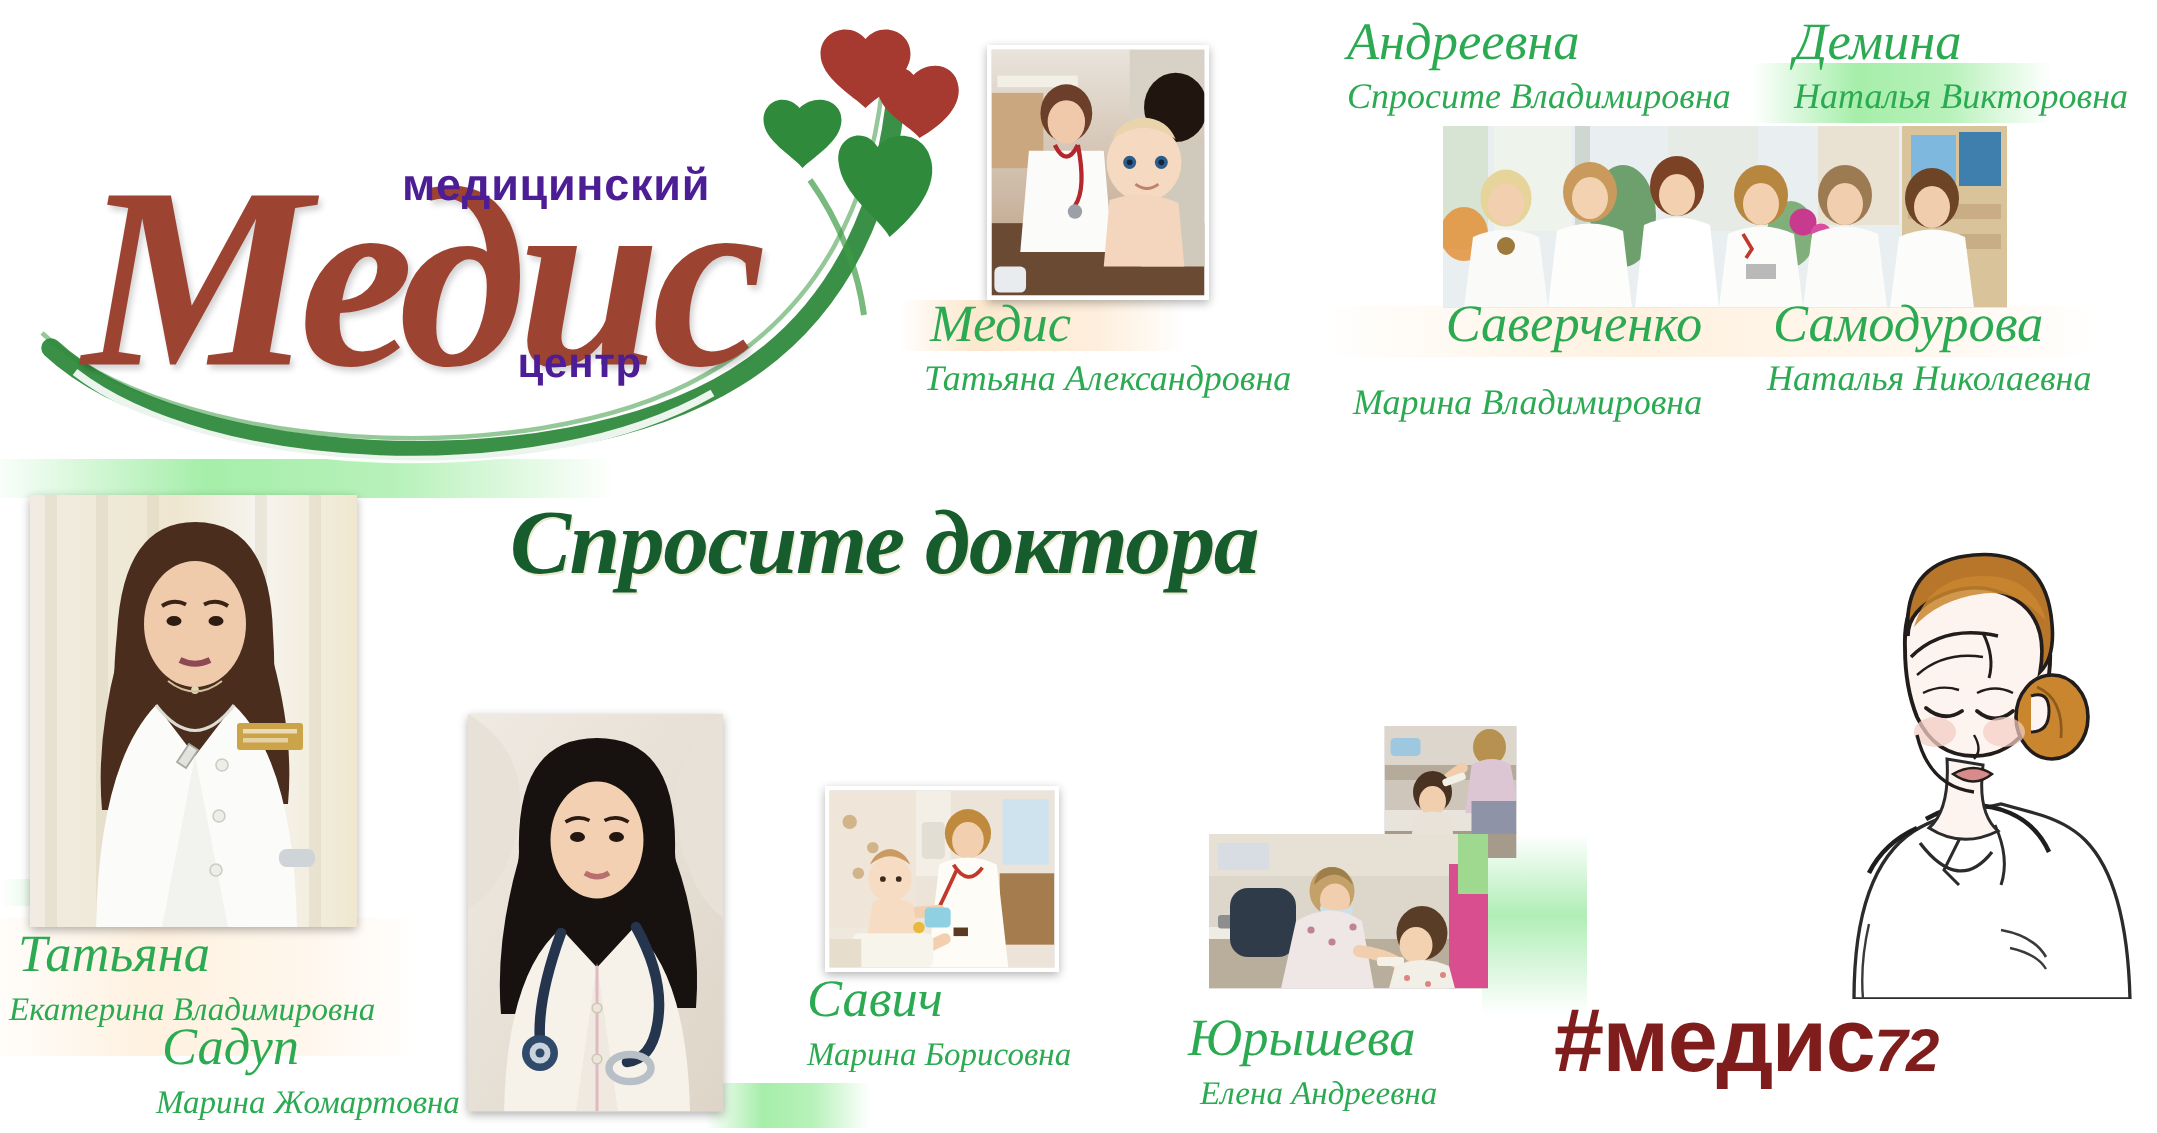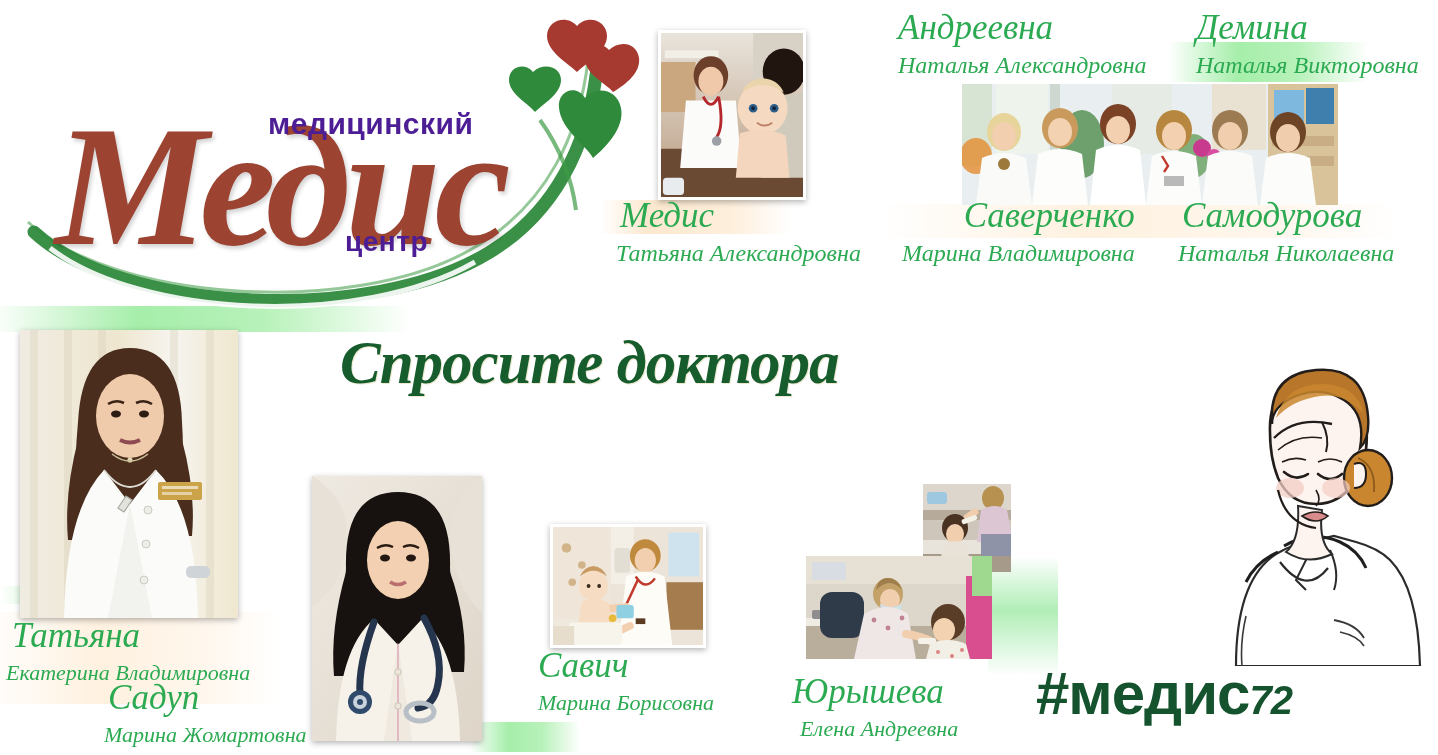--- a/index.html
+++ b/index.html
@@ -88,21 +88,21 @@
     color:#4c1d95;
     letter-spacing:.5px;
   }
 
   
   .hashtag {
     position:absolute;
     font-family:"Liberation Sans", sans-serif;
     font-weight:700;
     font-size:60px;
-    color:#14532d;
+    color:#7f1d1d;
     white-space:nowrap;
     line-height:1;
     letter-spacing:-1px;
   }
   .hashtag .num { font-size:40px; font-style:italic; }
 </style>
 </head>
 <body>
 
 <div class="stage">
@@ -459,36 +459,36 @@
       <path d="M84 150 q14 -8 26 0 q-12 10 -26 0 Z" fill="#d98a8a" stroke="#221d1a" stroke-width="1.6"></path>
 
       <path d="M60 124 q8 34 38 38" fill="none" stroke="#221d1a" stroke-width="2.2"></path>
     </svg>
   </div>
 
   <div class="headline abs" style="left:340px; top:332px;">Спросите доктора</div>
 
   <div class="abs" style="left:898px; top:10px;">
     <div class="surname s-lg">Андреевна</div>
-    <div class="patronymic p-lg" style="margin-top:8px;">Наталья Александровна</div>
+    <div class="patronymic p-lg" style="margin-top:8px;">Спросите Владимировна</div>
   </div>
 
   <div class="abs" style="left:1196px; top:10px;">
     <div class="surname s-lg">Демина</div>
     <div class="patronymic p-lg" style="margin-top:8px;">Наталья Викторовна</div>
   </div>
 
   <div class="abs" style="left:620px; top:198px;">
     <div class="surname s-lg">Медис</div>
     <div class="patronymic p-lg" style="margin-top:8px; margin-left:-4px;">Татьяна Александровна</div>
   </div>
 
   <div class="abs" style="left:906px; top:198px;text-align:right;">
     <div class="surname s-lg">Саверченко</div>
-    <div class="patronymic p-lg" style="margin-top:8px; margin-left:-4px;">Марина Владимировна</div>
+    <div class="patronymic p-lg" style="margin-top:24px; margin-left:-4px;">Марина Владимировна</div>
   </div>
 
   <div class="abs" style="left:1182px; top:198px;">
     <div class="surname s-lg">Самодурова</div>
     <div class="patronymic p-lg" style="margin-top:8px; margin-left:-4px;">Наталья Николаевна</div>
   </div>
 
   <div class="abs" style="left:12px; top:618px;">
     <div class="surname s-lg">Татьяна</div>
     <div class="patronymic p-md" style="margin-top:9px; margin-left:-6px;">Екатерина Владимировна</div>

